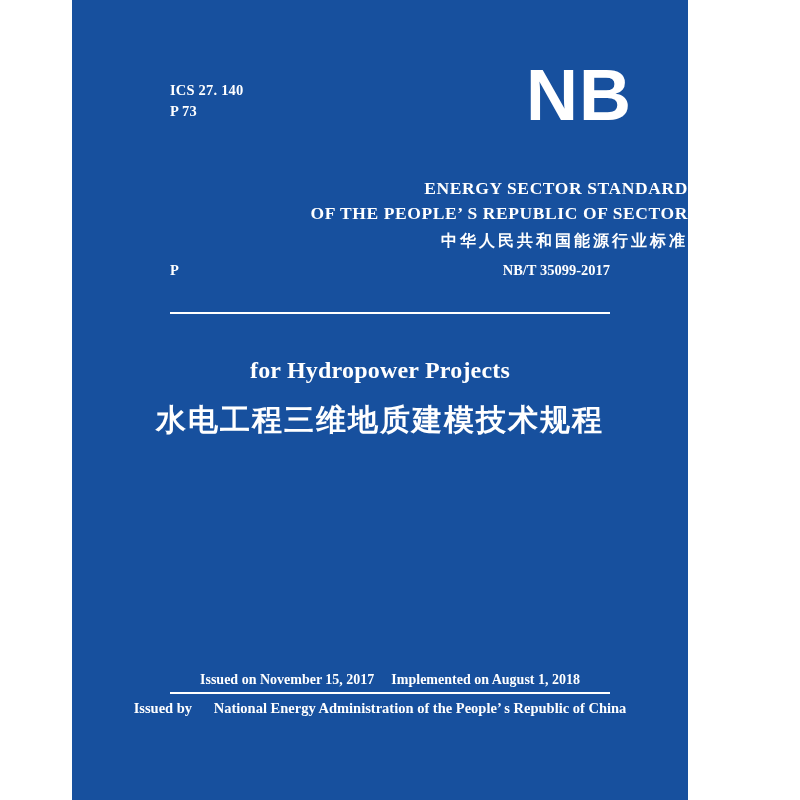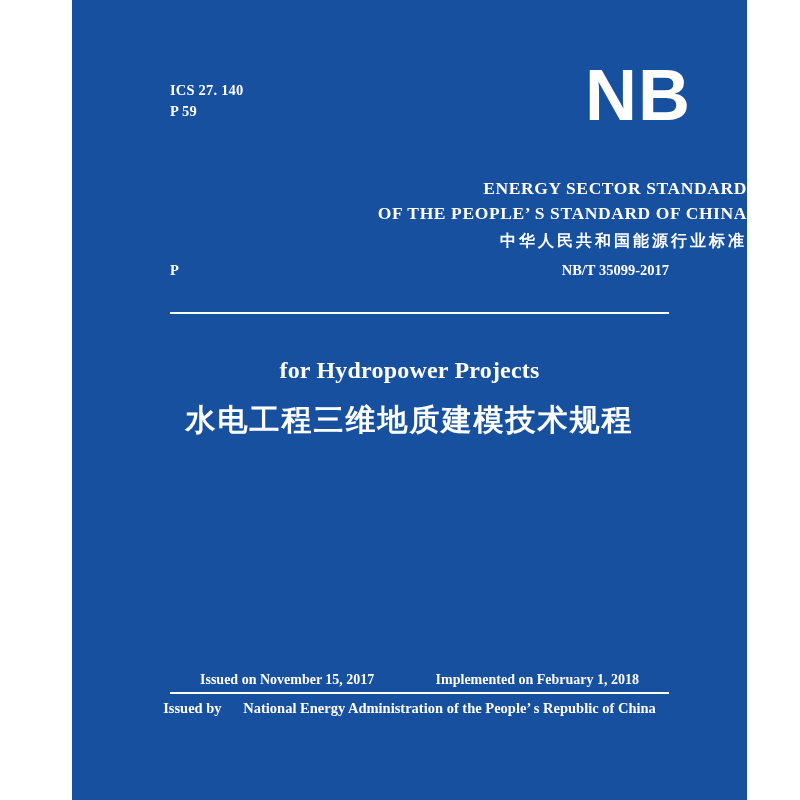--- a/index.html
+++ b/index.html
@@ -16,21 +16,21 @@
     position: relative;
     width: 800px;
     height: 800px;
     background: #ffffff;
     overflow: hidden;
   }
   .cover {
     position: absolute;
     left: 72px;
     top: 0px;
-    width: 675px;
+    width: 616px;
     height: 800px;
     background: #17509e;
     color: #ffffff;
     box-sizing: border-box;
   }
   
   .ics-block {
     position: absolute;
     left: 98px;
     top: 80px;
@@ -150,46 +150,46 @@
   }
 </style>
 </head>
 <body>
 
 <div id="page">
   <div class="cover">
 
     <div class="ics-block">
       <div>ICS 27. 140</div>
-      <div>P 59</div>
+      <div>P 73</div>
     </div>
 
     <div class="nb-logo">NB</div>
 
     <div class="std-titles">
       <div class="en1">ENERGY SECTOR STANDARD</div>
-      <div class="en2">OF THE PEOPLE’ S STANDARD OF CHINA</div>
+      <div class="en2">OF THE PEOPLE’ S REPUBLIC OF SECTOR</div>
       <div class="cn">中华人民共和国能源行业标准</div>
     </div>
 
     <div class="code-row">
       <span>P</span>
       <span>NB/T 35099-2017</span>
     </div>
 
     <div class="rule rule-top"></div>
 
     <div class="title-block">
       <div class="t-en">for Hydropower Projects</div>
       <div class="t-cn">水电工程三维地质建模技术规程</div>
     </div>
 
     <div class="dates-row">
       <span>Issued on November 15, 2017</span>
-      <span>Implemented on February 1, 2018</span>
+      <span>Implemented on August 1, 2018</span>
     </div>
 
     <div class="rule rule-bottom"></div>
 
     <div class="issued-row">
       <span>Issued by</span>
       <span class="issuer">National Energy Administration of the People’ s Republic of China</span>
     </div>
 
   </div>

